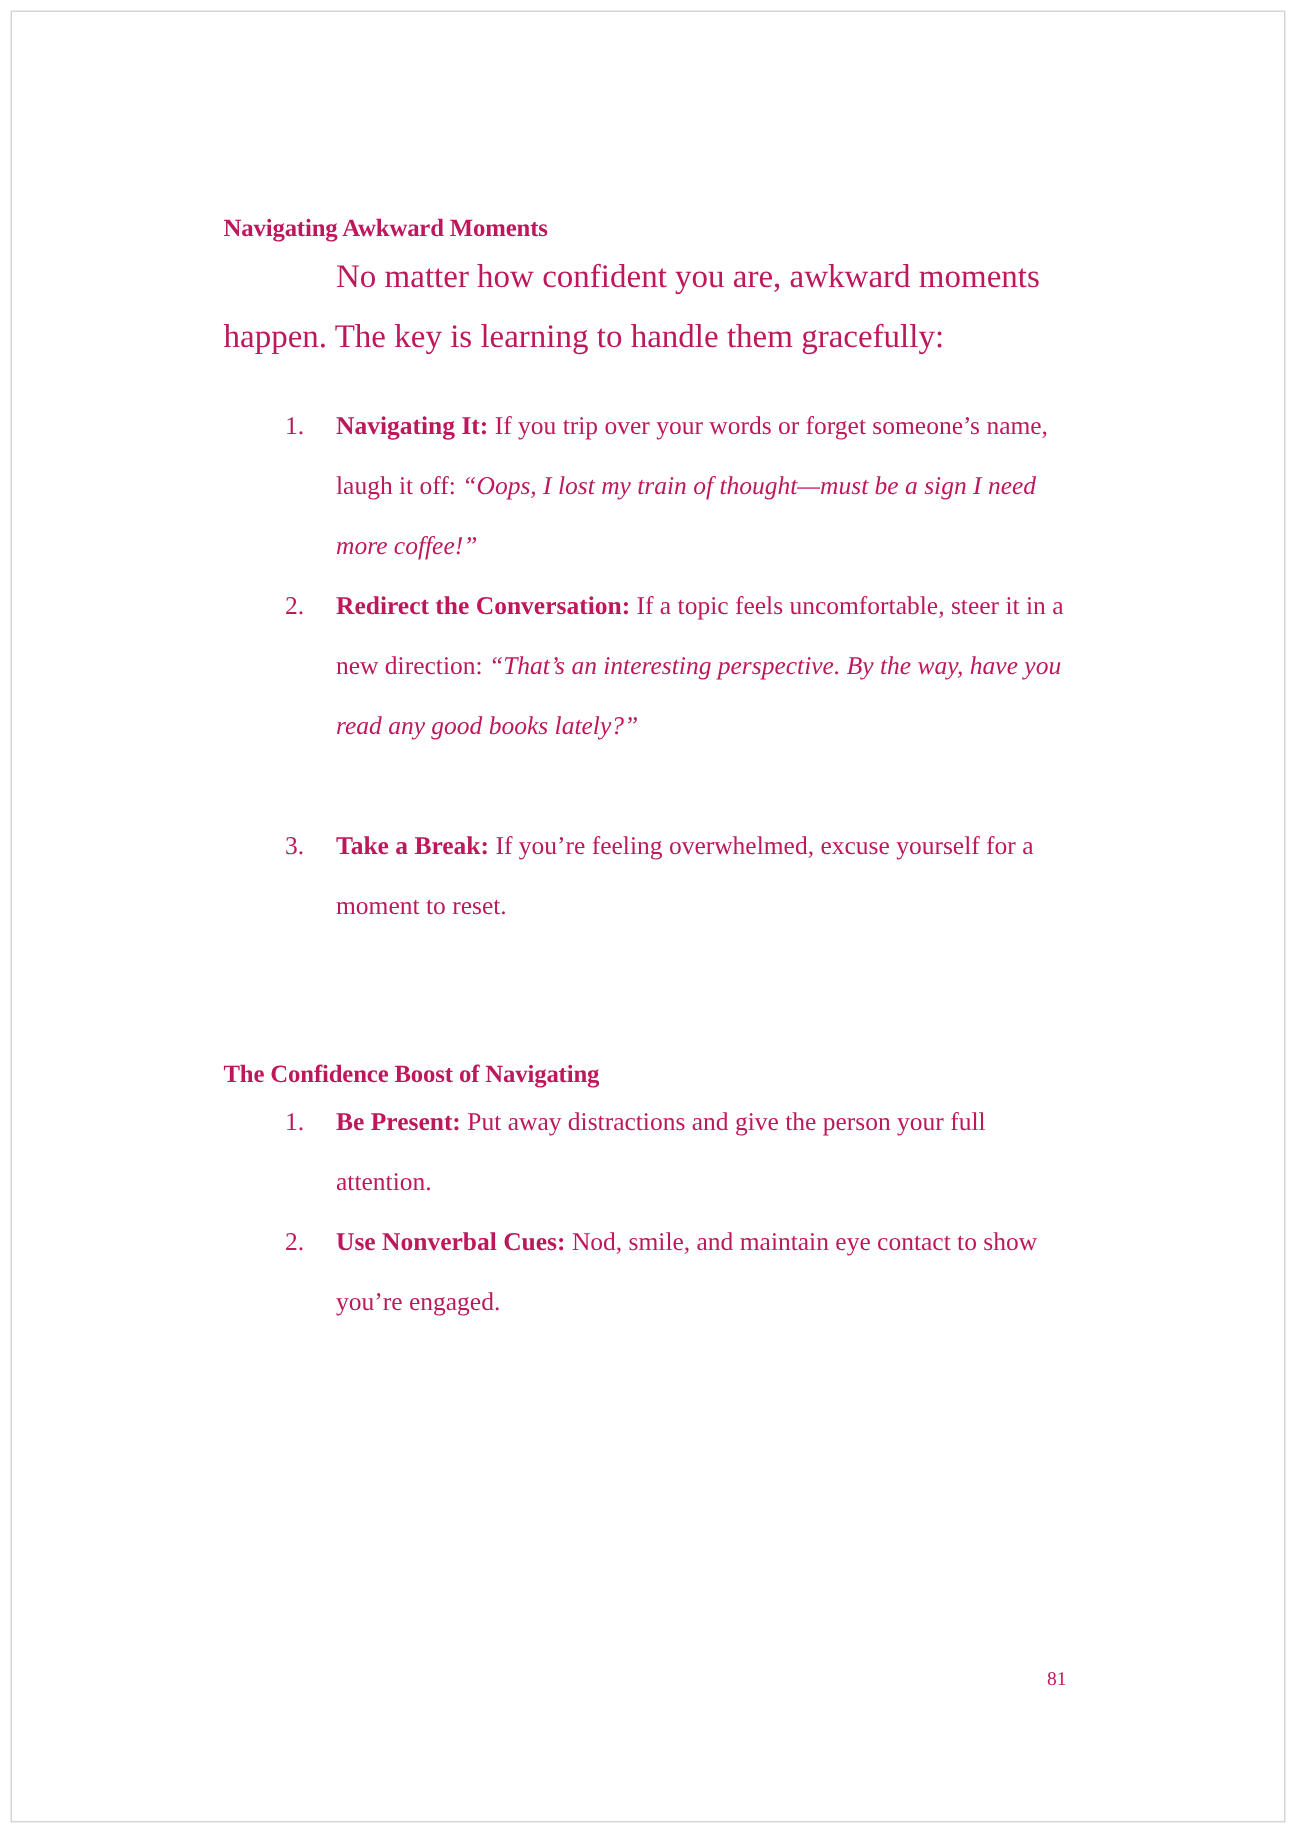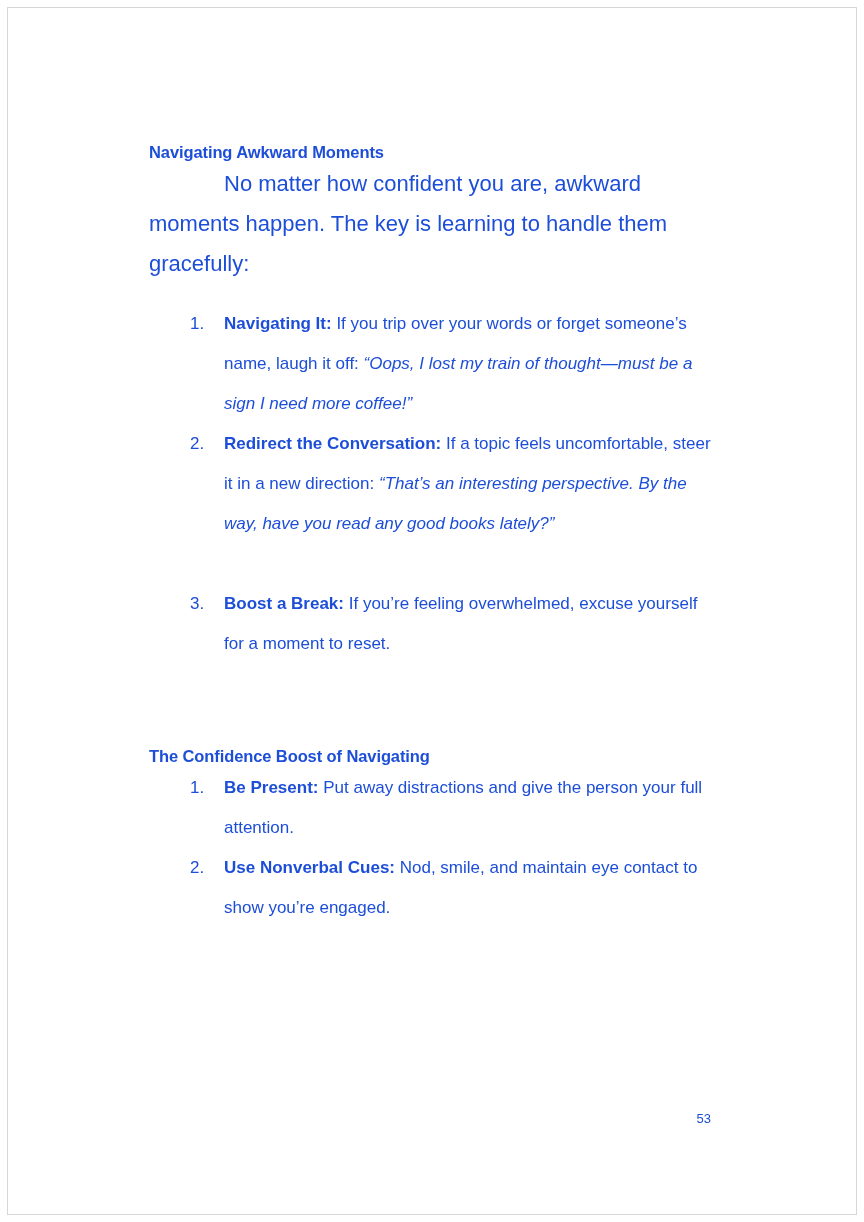--- a/index.html
+++ b/index.html
@@ -7,22 +7,22 @@
     padding: 0;
     background: #ffffff;
   }
   .page {
     position: relative;
     width: 864px;
     height: 1222px;
     background: #ffffff;
     box-sizing: border-box;
     overflow: hidden;
-    font-family: Liberation Sans, sans-serif;
-    color: #1d4ed8;
+    font-family: Liberation Serif, serif;
+    color: #be185d;
   }
   .page-border {
     position: absolute;
     left: 7px;
     top: 7px;
     right: 7px;
     bottom: 7px;
     border: 1px solid #d6d6d6;
     pointer-events: none;
   }
@@ -108,21 +108,21 @@
         <span class="marker">1.</span>
         <span class="lbl">Navigating It:</span><span> If you trip over your words or forget someone’s name, laugh it off: </span><span class="quote">“Oops, I lost my train of thought—must be a sign I need more coffee!”</span>
       </li>
       <li>
         <span class="marker">2.</span>
         <span class="lbl">Redirect the Conversation:</span><span> If a topic feels uncomfortable, steer it in a new direction: </span><span class="quote">“That’s an interesting perspective. By the way, have you read any good books lately?”</span>
       </li>
       <li class="spacer-line"></li>
       <li>
         <span class="marker">3.</span>
-        <span class="lbl">Boost a Break:</span><span> If you’re feeling overwhelmed, excuse yourself for a moment to reset.</span><span class="quote"></span>
+        <span class="lbl">Take a Break:</span><span> If you’re feeling overwhelmed, excuse yourself for a moment to reset.</span><span class="quote"></span>
       </li>
     </ol>
 
     <div class="gap-sections"></div>
 
     <h2 class="section-heading">The Confidence Boost of Navigating</h2>
 
 
 
     <ol class="list">
@@ -131,14 +131,14 @@
         <span class="lbl">Be Present:</span><span> Put away distractions and give the person your full attention.</span>
       </li>
       <li>
         <span class="marker">2.</span>
         <span class="lbl">Use Nonverbal Cues:</span><span> Nod, smile, and maintain eye contact to show you’re engaged.</span>
       </li>
     </ol>
 
   </div>
 
-  <div class="page-number">53</div>
+  <div class="page-number">81</div>
 </div>
 
 </body></html>

